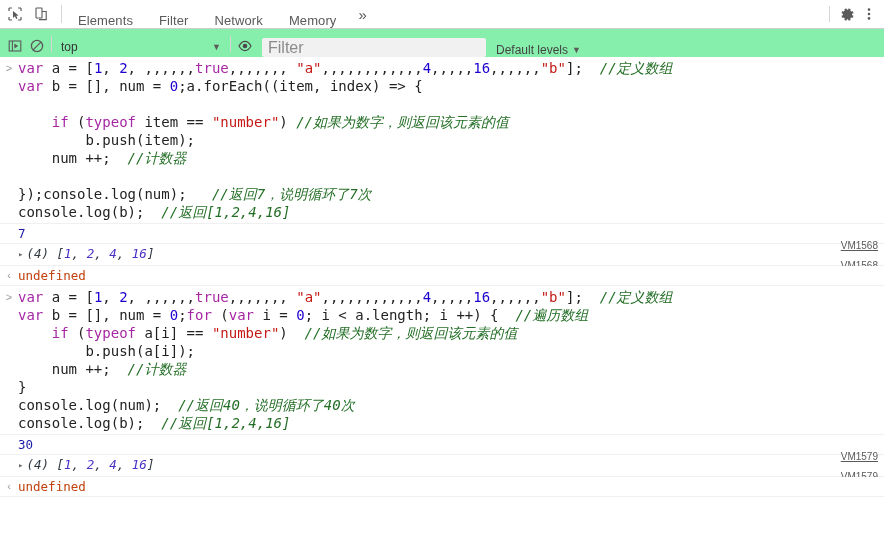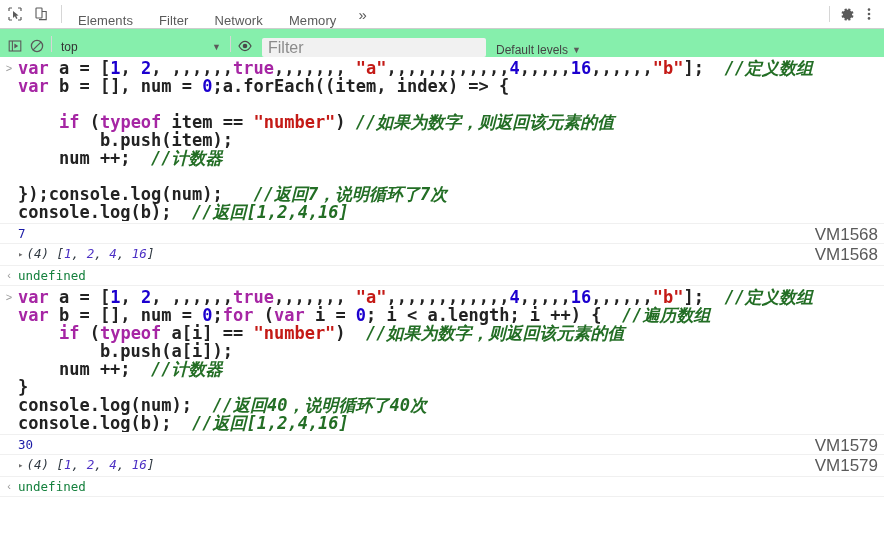--- a/index.html
+++ b/index.html
@@ -160,61 +160,61 @@
   }
   .body-col {
     flex: 1 1 auto;
     white-space: pre;
     padding-right: 6px;
     overflow: hidden;
   }
   .vmlink {
     position: absolute;
     right: 6px;
-    top: 1px;
+    top: 12px;
     font-family: "Liberation Sans", sans-serif;
-    font-size: 17px;
-    color: #5a5a5a;
+    font-size: 10px;
+    color: #5a5a5a;
+    text-decoration: underline;
   }
 
   
   .input-block {
     display: flex;
     align-items: flex-start;
     border-bottom: 1px solid #f0f0f0;
     padding: 2px 0 2px 0;
   }
   .input-block .gutter { line-height: 18px; color: #9a9a9a; }
   .code {
     flex: 1 1 auto;
     white-space: pre;
     font-family: "DejaVu Sans Mono", "Liberation Mono", monospace;
-    font-size: 17px;
+    font-size: 14px;
     line-height: 18px;
     color: #222;
     overflow: hidden;
-    font-weight: bold;
   }
 
   
   .result-row .body-col { color: #1a1aa6; }
   .expand-tri {
     display: inline-block;
     color: #6e6e6e;
     font-size: 9px;
     margin-right: 3px;
     transform: translateY(-1px);
   }
   .arr-preview { font-style: italic; color: #303942; margin-top: 36px; }
   .arr-preview .n { color: #4b2fc4; }
   .arr-count { color: #303942; font-style: italic; }
 
   .undef-row { background: #fff; }
   .undef-row .gutter { color: #9a9a9a; }
-  .undef-row .body-col { color: #15803d; }
+  .undef-row .body-col { color: #c2410c; }
 
   
   .kw   { color: #a626a4; }
   .str  { color: #c41a16; }
   .num  { color: #1c00cf; }
   .cmt  { color: #236e25; font-style: italic; }
   .plain{ color: #222; }
   .op   { color: #222; }
 
   svg { display: block; }

